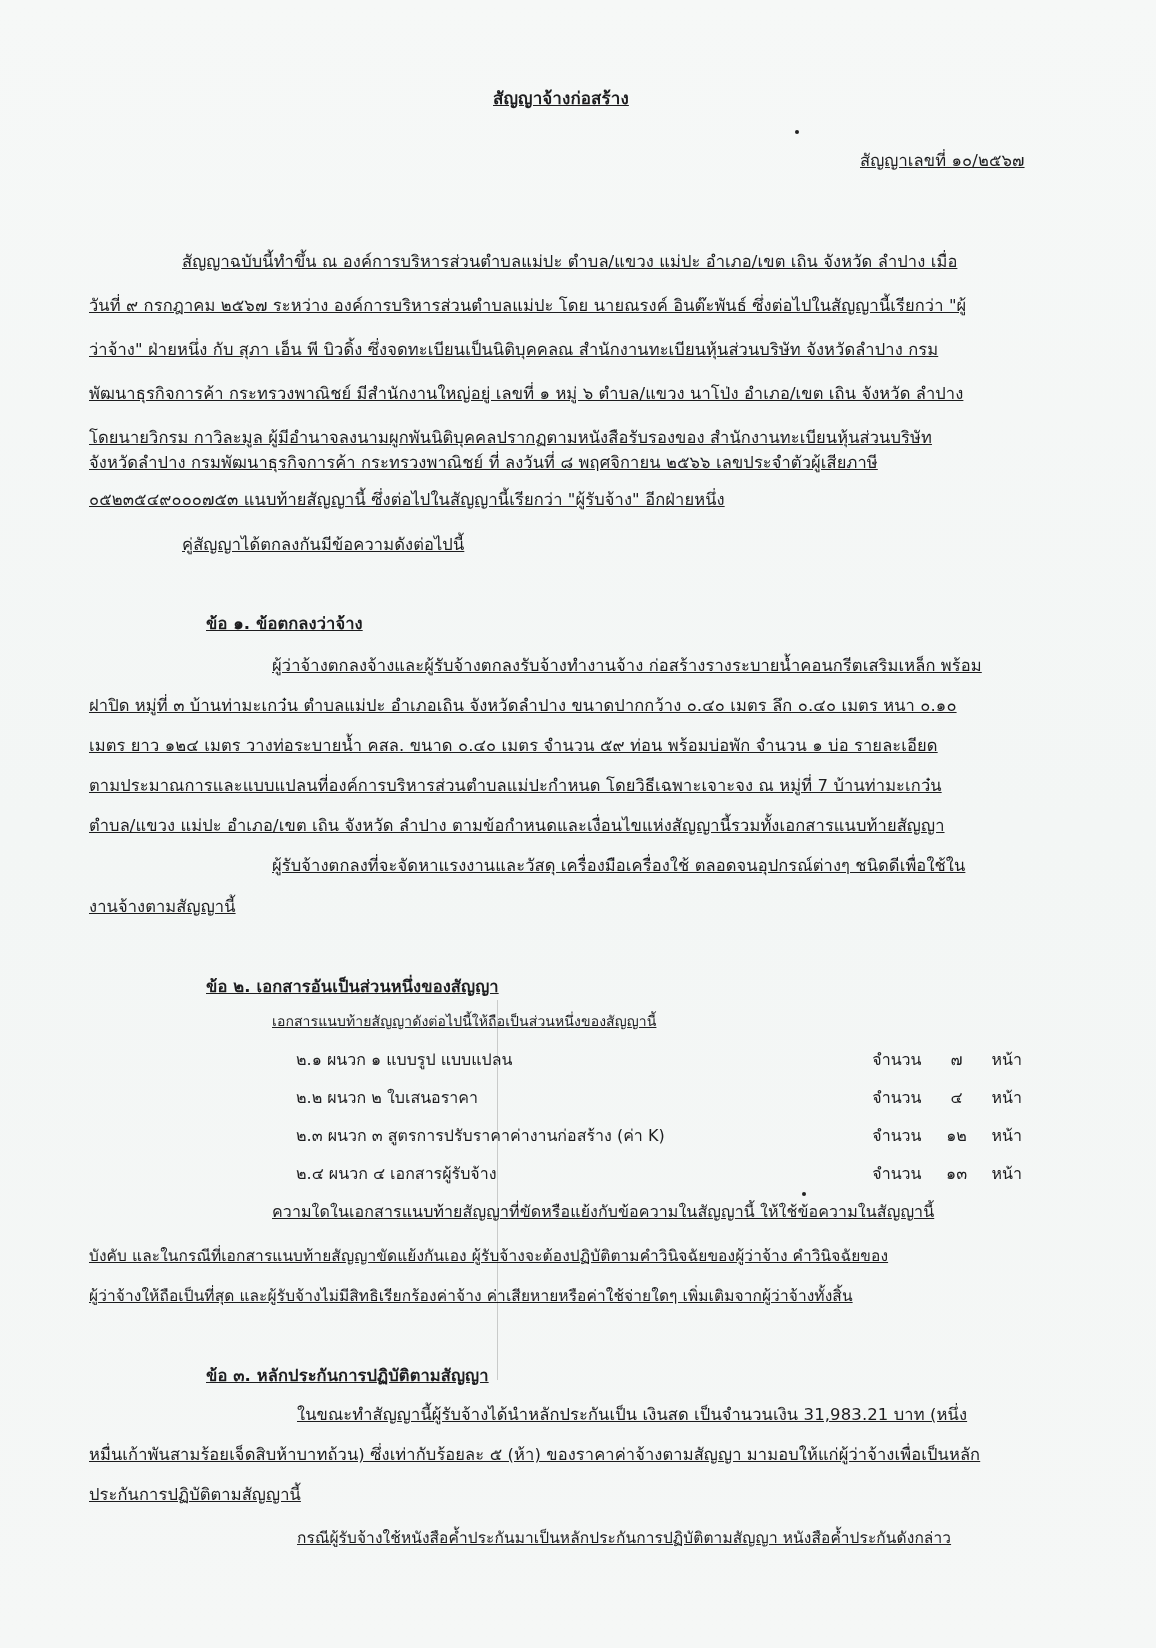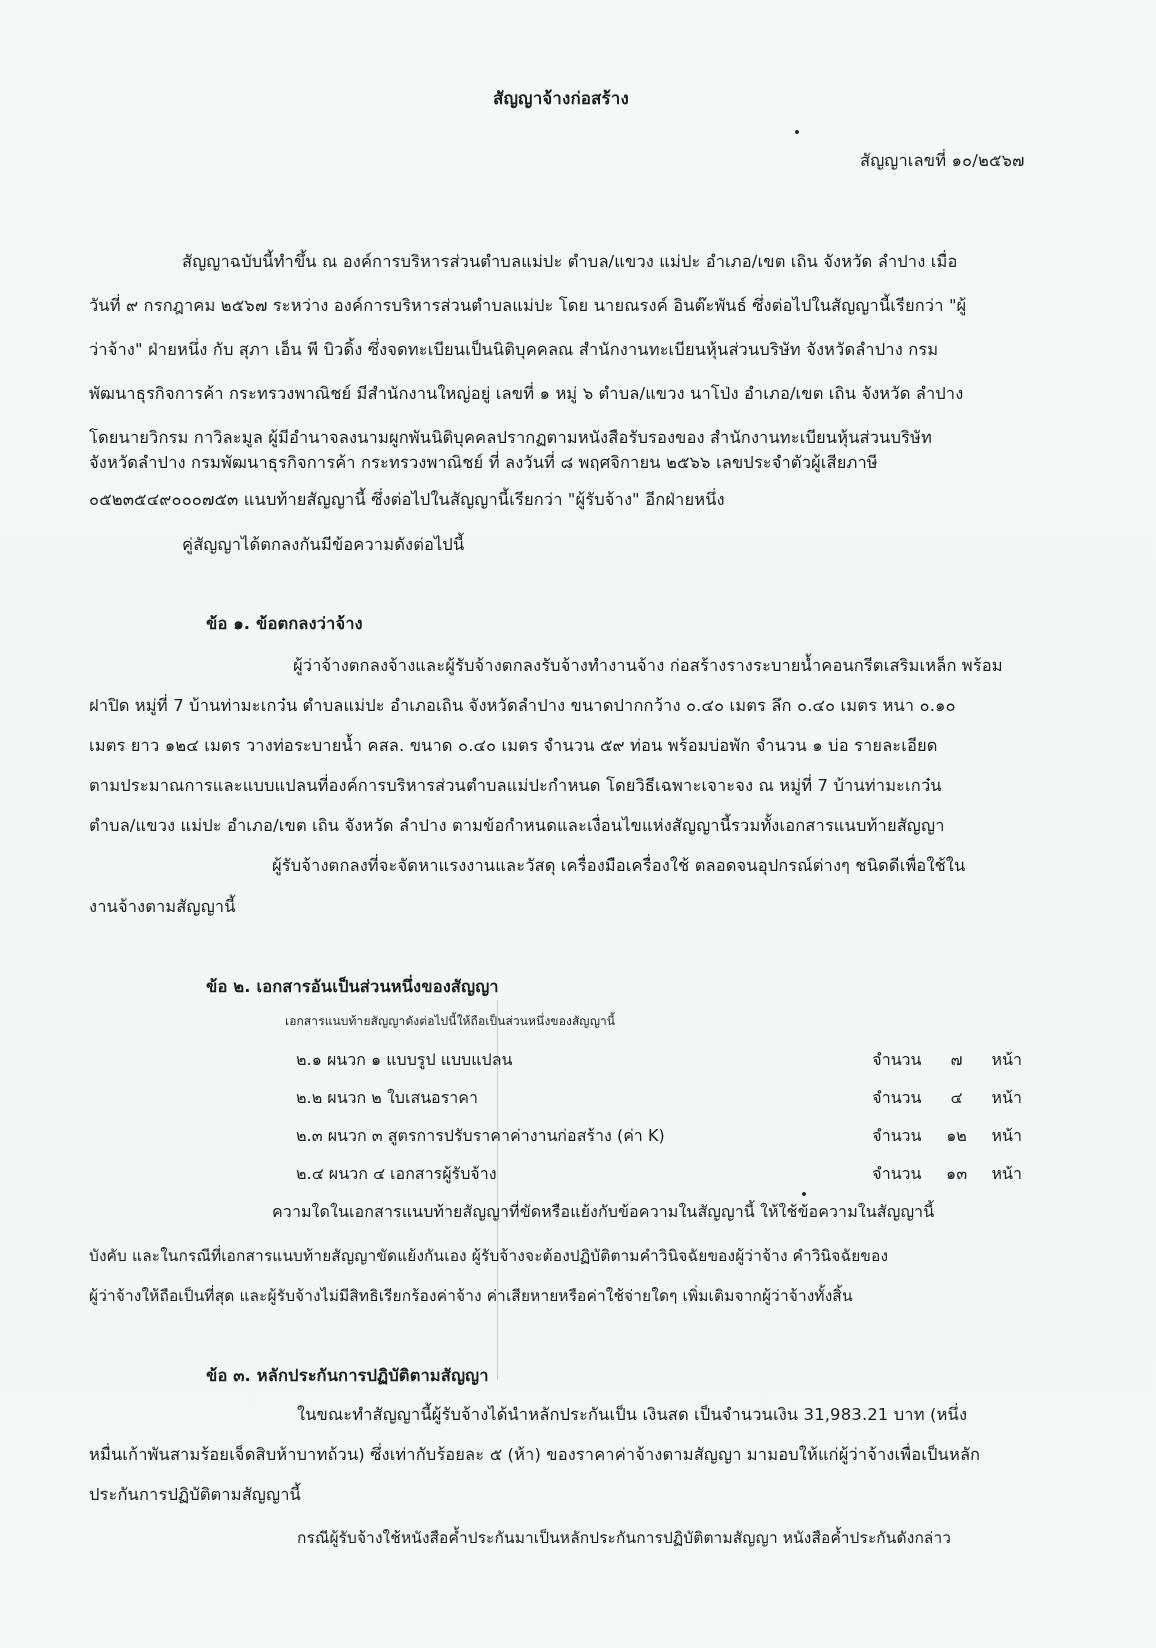--- a/index.html
+++ b/index.html
@@ -15,20 +15,21 @@
     background: linear-gradient(180deg, #f6f8f7 0%, #f3f6f5 50%, #f5f7f6 100%);
   }
   .fold {
     position: absolute; left: 497px; top: 1000px; width: 1px; height: 380px;
     background: rgba(120,120,120,0.35);
   }
   .dot { position: absolute; width: 4px; height: 4px; border-radius: 50%; background: #222; }
   .line {
     position: absolute; font-size: 16.5px; line-height: 22px; white-space: nowrap;
     letter-spacing: 0.1px;
+    text-decoration: underline;
   }
   .title { font-weight: bold; font-size: 17px; }
   .heading { font-weight: bold; font-size: 16.5px; }
   .att-row { position: absolute; left: 296px; width: 726px; font-size: 16px; line-height: 22px; white-space: nowrap; }
   .att-row .label { position: absolute; left: 0; }
   .att-row .count { position: absolute; right: 0; display: flex; gap: 12px; }
   .att-row .count .w { display: inline-block; }
   .att-row .count .n { display: inline-block; width: 46px; text-align: center; }
 </style>
 </head>
@@ -48,32 +49,32 @@
     <div class="line" style="left:89px;top:339px;">ว่าจ้าง" ฝ่ายหนึ่ง กับ สุภา เอ็น พี บิวดิ้ง ซึ่งจดทะเบียนเป็นนิติบุคคลณ สำนักงานทะเบียนหุ้นส่วนบริษัท จังหวัดลำปาง กรม</div>
     <div class="line" style="left:89px;top:383px;">พัฒนาธุรกิจการค้า กระทรวงพาณิชย์ มีสำนักงานใหญ่อยู่ เลขที่ ๑ หมู่ ๖ ตำบล/แขวง นาโป่ง อำเภอ/เขต เถิน จังหวัด ลำปาง</div>
     <div class="line" style="left:89px;top:427px;">โดยนายวิกรม กาวิละมูล ผู้มีอำนาจลงนามผูกพันนิติบุคคลปรากฏตามหนังสือรับรองของ สำนักงานทะเบียนหุ้นส่วนบริษัท</div>
     <div class="line" style="left:89px;top:452px;">จังหวัดลำปาง กรมพัฒนาธุรกิจการค้า กระทรวงพาณิชย์ ที่ ลงวันที่ ๘ พฤศจิกายน ๒๕๖๖ เลขประจำตัวผู้เสียภาษี</div>
     <div class="line" style="left:89px;top:489px;">๐๕๒๓๕๔๙๐๐๐๗๕๓ แนบท้ายสัญญานี้ ซึ่งต่อไปในสัญญานี้เรียกว่า "ผู้รับจ้าง" อีกฝ่ายหนึ่ง</div>
     <div class="line" style="left:182px;top:534px;">คู่สัญญาได้ตกลงกันมีข้อความดังต่อไปนี้</div>
   </div>
 
   <div>
     <div class="line heading" style="left:206px;top:613px;">ข้อ ๑. ข้อตกลงว่าจ้าง</div>
-    <div class="line" style="left:272px;top:655px;margin-left:21px;">ผู้ว่าจ้างตกลงจ้างและผู้รับจ้างตกลงรับจ้างทำงานจ้าง ก่อสร้างรางระบายน้ำคอนกรีตเสริมเหล็ก พร้อม</div>
-    <div class="line" style="left:89px;top:695px;">ฝาปิด หมู่ที่ 7 บ้านท่ามะเกว๋น ตำบลแม่ปะ อำเภอเถิน จังหวัดลำปาง ขนาดปากกว้าง ๐.๔๐ เมตร ลึก ๐.๔๐ เมตร หนา ๐.๑๐</div>
+    <div class="line" style="left:272px;top:655px;">ผู้ว่าจ้างตกลงจ้างและผู้รับจ้างตกลงรับจ้างทำงานจ้าง ก่อสร้างรางระบายน้ำคอนกรีตเสริมเหล็ก พร้อม</div>
+    <div class="line" style="left:89px;top:695px;">ฝาปิด หมู่ที่ ๓ บ้านท่ามะเกว๋น ตำบลแม่ปะ อำเภอเถิน จังหวัดลำปาง ขนาดปากกว้าง ๐.๔๐ เมตร ลึก ๐.๔๐ เมตร หนา ๐.๑๐</div>
     <div class="line" style="left:89px;top:735px;">เมตร ยาว ๑๒๔ เมตร วางท่อระบายน้ำ คสล. ขนาด ๐.๔๐ เมตร จำนวน ๕๙ ท่อน พร้อมบ่อพัก จำนวน ๑ บ่อ รายละเอียด</div>
     <div class="line" style="left:89px;top:775px;">ตามประมาณการและแบบแปลนที่องค์การบริหารส่วนตำบลแม่ปะกำหนด โดยวิธีเฉพาะเจาะจง ณ หมู่ที่ 7 บ้านท่ามะเกว๋น</div>
     <div class="line" style="left:89px;top:815px;">ตำบล/แขวง แม่ปะ อำเภอ/เขต เถิน จังหวัด ลำปาง ตามข้อกำหนดและเงื่อนไขแห่งสัญญานี้รวมทั้งเอกสารแนบท้ายสัญญา</div>
     <div class="line" style="left:272px;top:855px;">ผู้รับจ้างตกลงที่จะจัดหาแรงงานและวัสดุ เครื่องมือเครื่องใช้ ตลอดจนอุปกรณ์ต่างๆ ชนิดดีเพื่อใช้ใน</div>
     <div class="line" style="left:89px;top:896px;">งานจ้างตามสัญญานี้</div>
   </div>
 
   <div>
     <div class="line heading" style="left:206px;top:976px;">ข้อ ๒. เอกสารอันเป็นส่วนหนึ่งของสัญญา</div>
-    <div class="line" style="left:285px;top:1010px;font-size:12px;">เอกสารแนบท้ายสัญญาดังต่อไปนี้ให้ถือเป็นส่วนหนึ่งของสัญญานี้</div>
+    <div class="line" style="left:272px;top:1010px;font-size:14px;">เอกสารแนบท้ายสัญญาดังต่อไปนี้ให้ถือเป็นส่วนหนึ่งของสัญญานี้</div>
 
     <div class="att-row" style="top:1049px;">
       <span class="label">๒.๑  ผนวก ๑ แบบรูป แบบแปลน</span>
       <span class="count">
         <span class="w">จำนวน</span>
         <span class="n">๗</span>
         <span class="w">หน้า</span>
       </span>
     </div>
     <div class="att-row" style="top:1087px;">

